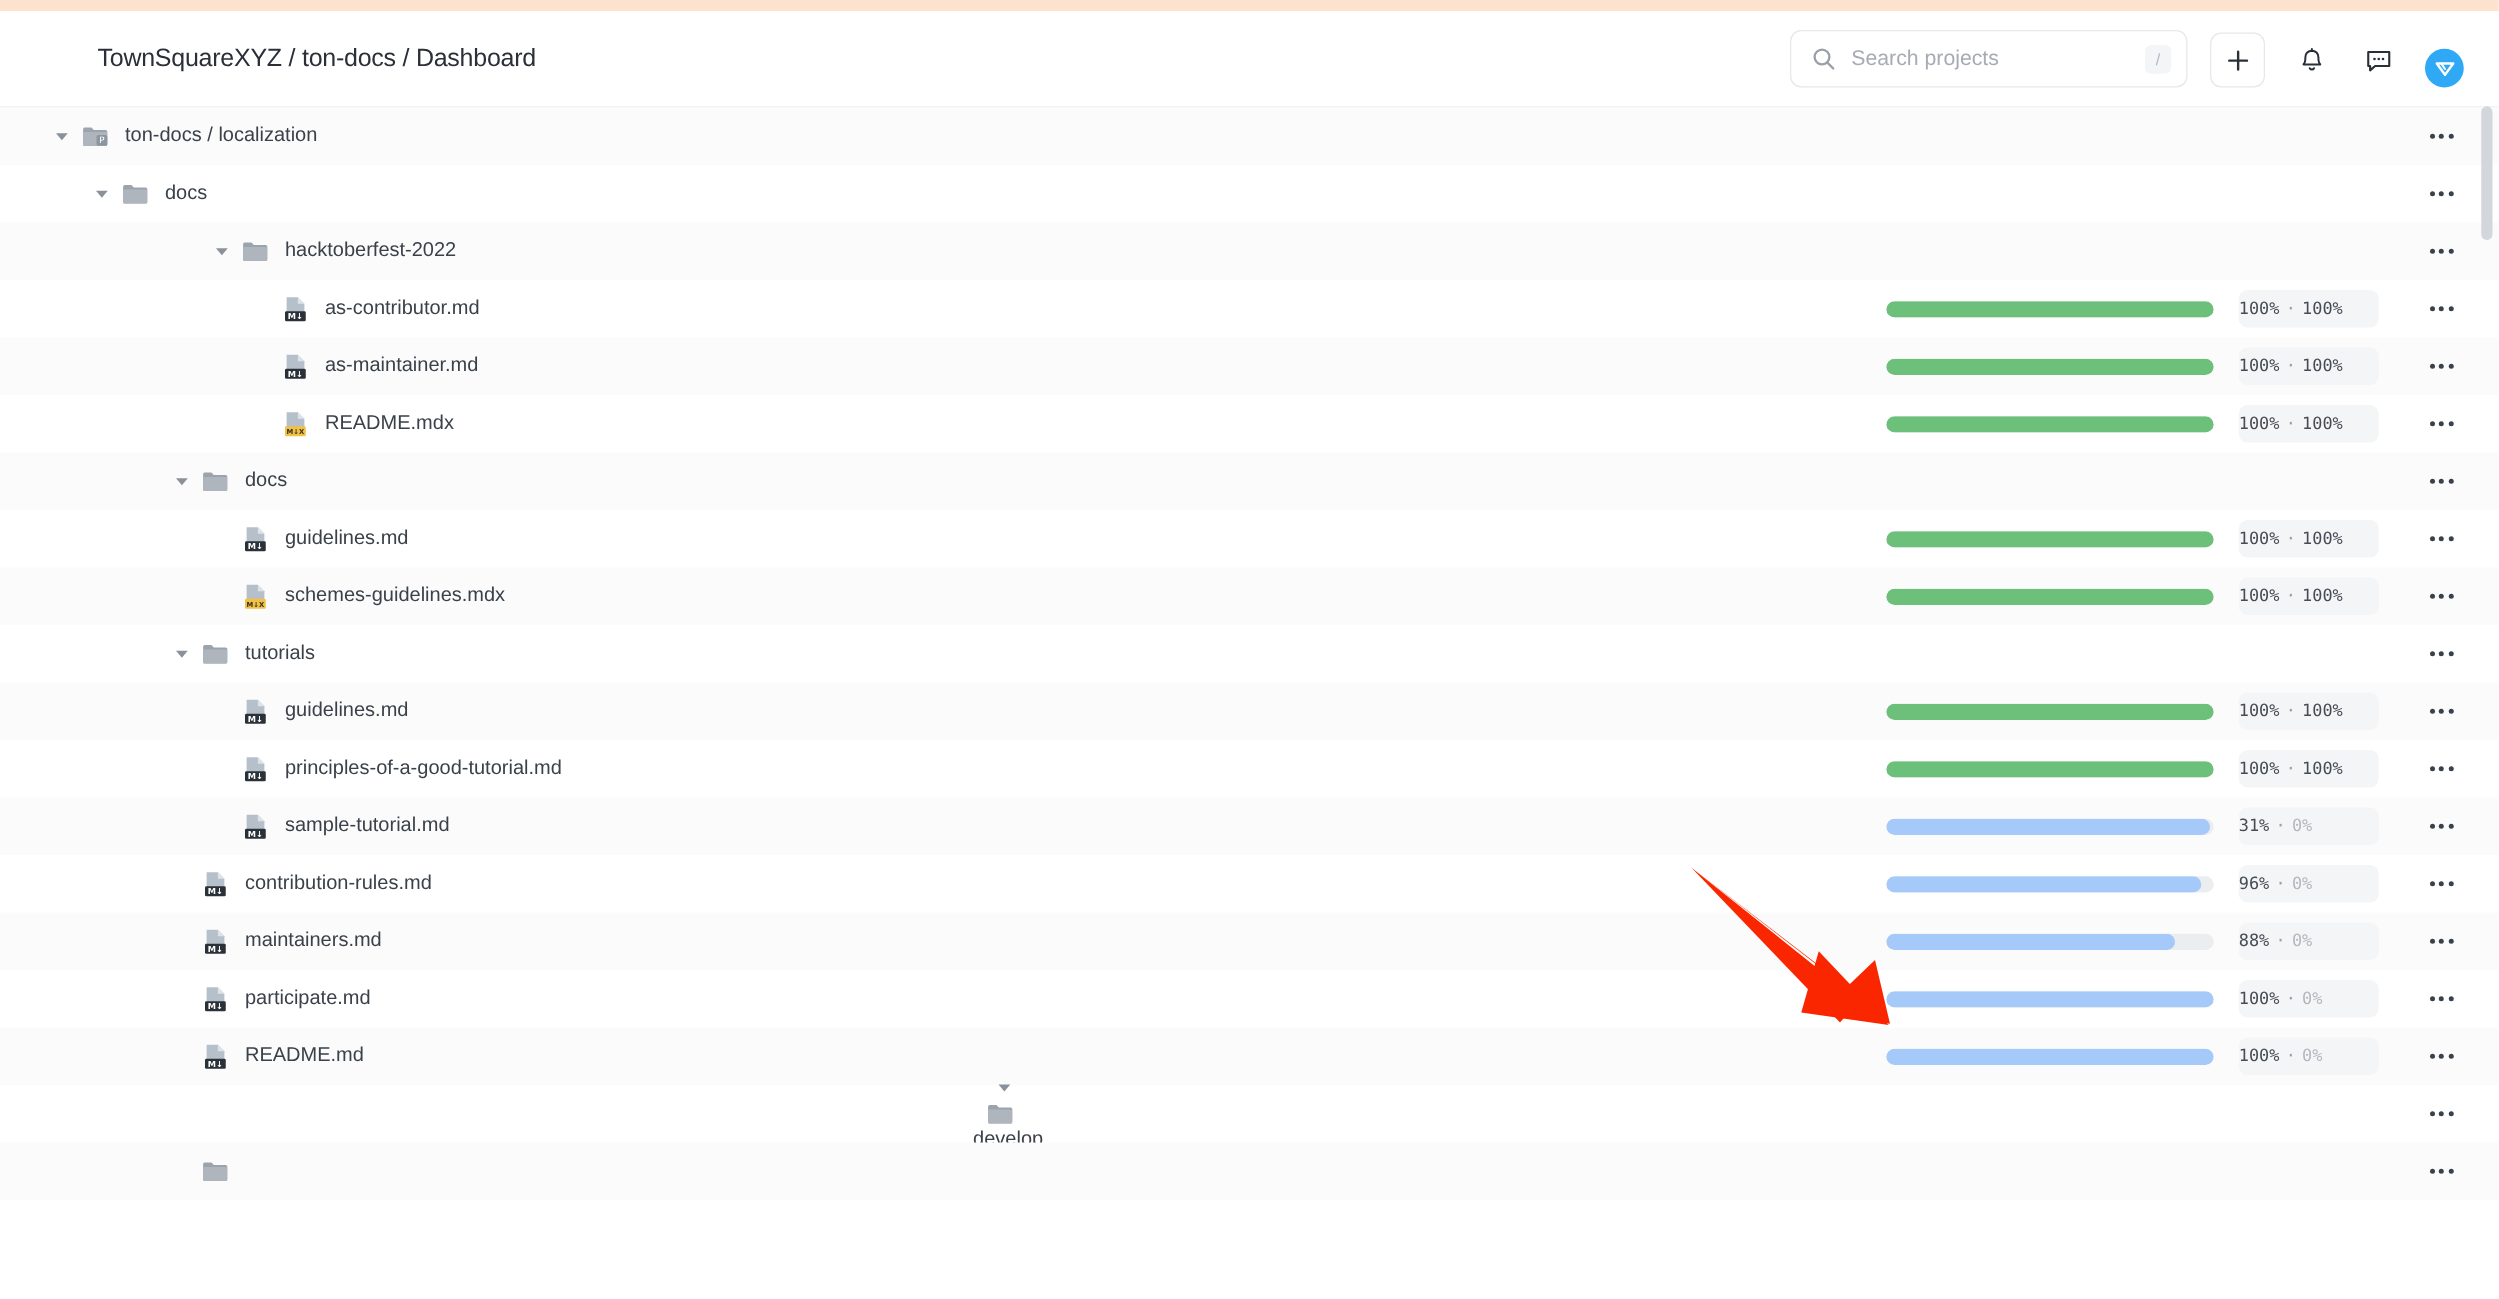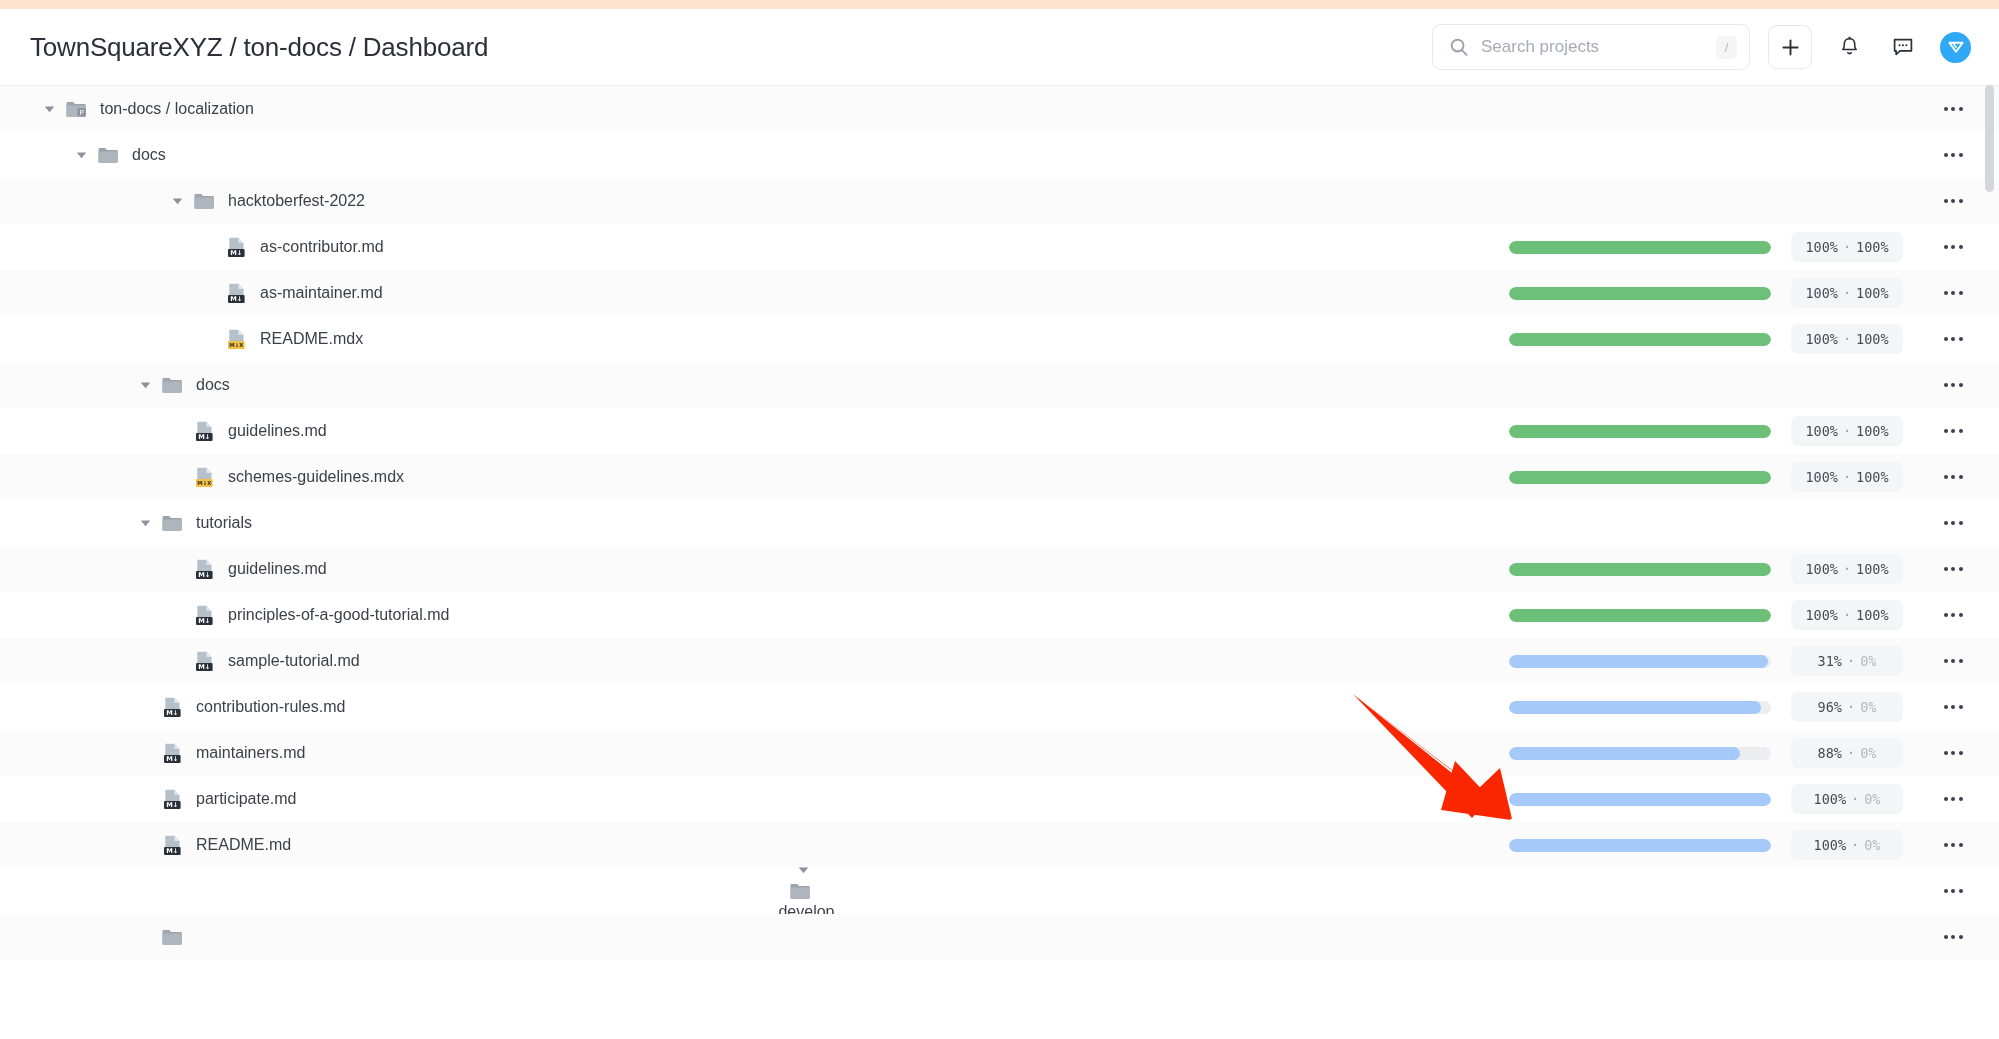--- a/index.html
+++ b/index.html
@@ -23,30 +23,31 @@
   .header {
     height: 76px;
     width: 100%;
     display: flex;
     align-items: center;
     padding: 0 28px 0 30px;
     background: #ffffff;
     position: relative;
   }
   .breadcrumb {
-    font-size: 26px;
+    font-size: 20px;
     color: #2a2f38;
     font-weight: 400;
     letter-spacing: -0.2px;
     white-space: nowrap;
+    margin-left: 48px;
   }
   .header-right {
     margin-left: auto;
     display: flex;
-    align-items: center;
+    align-items: flex-end;
     gap: 0px;
   }
 
   .search-box {
     width: 318px;
     height: 46px;
     border: 1px solid #e6e8eb;
     border-radius: 9px;
     display: flex;
     align-items: center;
@@ -182,21 +183,21 @@
   .pbar-fill.blue  { background: #a5caf9; }
 
   .pct-chip {
     width: 112px;
     height: 30px;
     flex: 0 0 auto;
     background: #f4f5f6;
     border-radius: 7px;
     display: flex;
     align-items: center;
-    justify-content: center;
+    justify-content: flex-start;
     gap: 5px;
     font-family: "DejaVu Sans Mono", monospace;
     font-size: 13.5px;
     margin-right: 32px;
   }
   .pct-chip.empty { background: transparent; }
   .pct-a { color: #464c55; }
   .pct-dot { color: #9aa0a8; }
   .pct-b { color: #464c55; }
   .pct-b.dim { color: #b3b8bf; }

